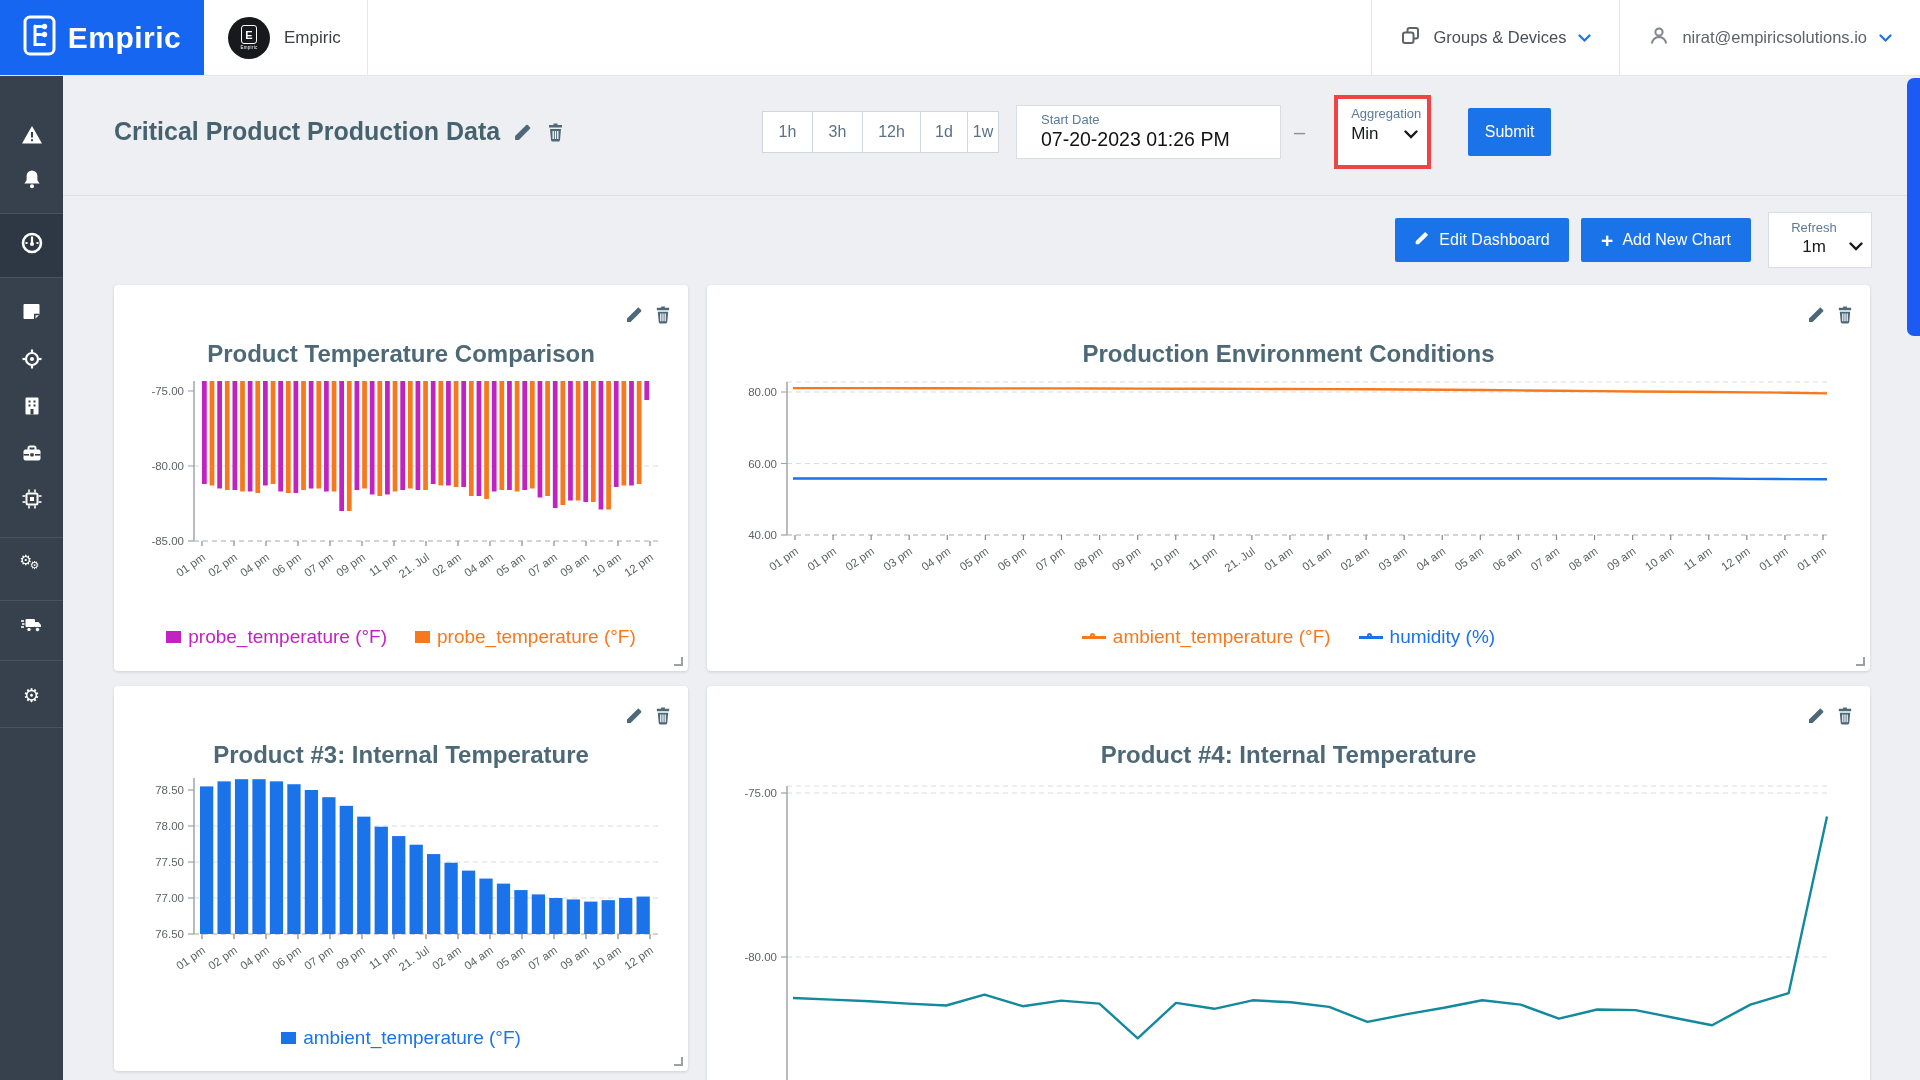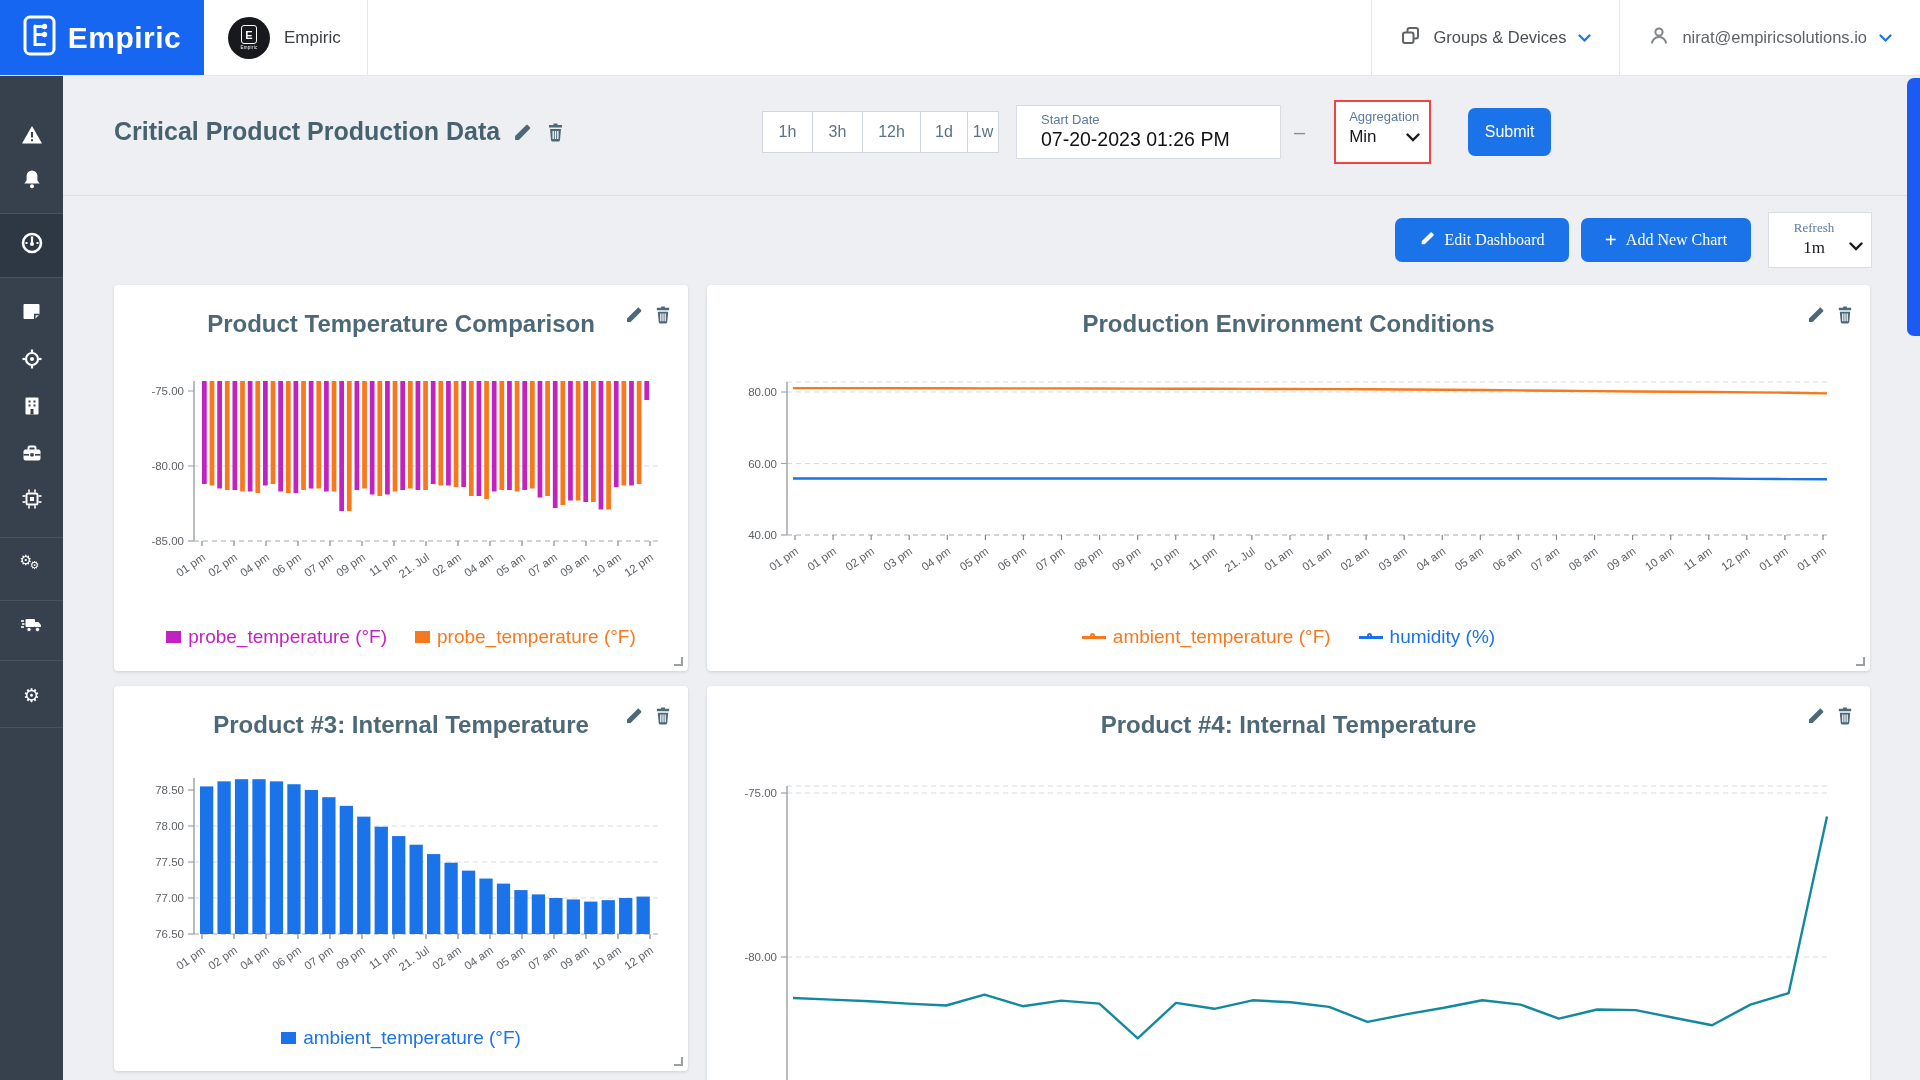--- a/index.html
+++ b/index.html
@@ -44,44 +44,44 @@
   .page-title { font-size:25px; font-weight:bold; color:#47626f; }
   .filters { position:absolute; left:699px; top:21px; height:62px; display:flex; align-items:center; }
   .range-group { display:flex; height:42px; }
   .range-btn { background:#fff; border:1px solid #cfd6df; border-right:none; color:#5b7186; font-size:16px;
                display:flex; align-items:center; justify-content:center; cursor:pointer; }
   .range-btn:last-child { border-right:1px solid #cfd6df; }
   .date-box { background:#fff; border:1px solid #d8dde3; height:54px; padding:6px 0 0 24px; }
   .box-label { font-size:13px; color:#5a7a9e; }
   .date-value { font-size:19.5px; color:#121212; margin-top:1px; }
   .range-dash { color:#8a8f94; font-size:20px; }
-  .agg-box { background:#fff; border:2px solid #ef4444; height:64px; width:97px; padding:7px 0 0 13px; position:relative; }
+  .agg-box { background:#fff; border:4px solid #ef4444; height:74px; width:97px; padding:7px 0 0 13px; position:relative; }
   .agg-value { font-size:17px; color:#17191c; margin-top:3px; }
   .select-caret { position:absolute; right:9px; top:26px; }
-  .btn-blue { background:#1a73e8; color:#fff; border:none; border-radius:7px; font-size:16px; font-family:inherit;
+  .btn-blue { background:#1a73e8; color:#fff; border:none; border-radius:2px; font-size:16px; font-family:inherit;
               display:flex; align-items:center; justify-content:center; gap:9px; cursor:pointer; }
   .submit-btn { width:83px; height:48px; }
 
-  .toolbar-row { position:absolute; right:48px; top:136px; height:56px; display:flex; align-items:center;font-family:Liberation Serif, serif; }
+  .toolbar-row { position:absolute; right:48px; top:136px; height:56px; display:flex; align-items:center; }
   .edit-dash-btn { width:174px; height:44px; }
   .add-chart-btn { width:170px; height:44px; margin-left:12px; }
   .plus-glyph { font-size:21px; font-weight:bold; line-height:1; }
   .refresh-box { background:#fff; border:1px solid #d8dde3; height:56px; width:104px; margin-left:17px;
                  padding:7px 0 0 0; text-align:center; position:relative; }
   .refresh-box .box-label { padding-right:12px; }
   .refresh-value { font-size:17px; color:#17191c; margin-top:2px; padding-right:12px; }
   .refresh-box .select-caret { top:24px; right:8px; }
 
   
   .panel { position:absolute; background:#fff; border-radius:4px; box-shadow:0 1px 3px rgba(60,64,67,.18); overflow:hidden; }
   .p1 { left:51px;  top:209px; width:574px;  height:386px; }
   .p2 { left:644px; top:209px; width:1163px; height:386px; }
   .p3 { left:51px;  top:610px; width:574px;  height:385px; }
   .p4 { left:644px; top:610px; width:1163px; height:430px; }
-  .panel h2 { margin-top:25px; text-align:center; font-size:24px; font-weight:bold; color:#4d6877; }
+  .panel h2 { margin-top:55px; text-align:center; font-size:24px; font-weight:bold; color:#4d6877; }
   .panel-icons { position:absolute; top:20px; right:16px; display:flex; gap:10px; z-index:5; }
   .panel-icons .icon-btn, .page-title-wrap .icon-btn { background:none; border:none; cursor:pointer; padding:0; line-height:0; }
   .chart-svg { position:absolute; left:4px; top:76px; }
   .legend { position:absolute; top:341px; left:0; width:100%; display:flex; justify-content:center; gap:28px; font-size:19px; }
   .legend-item { display:flex; align-items:center; gap:7px; }
   .legend-swatch { width:15px; height:12px; display:inline-block; }
   .legend-line { width:24px; height:12px; position:relative; display:inline-block; }
   .legend-line .ll { position:absolute; left:0; top:5px; width:24px; height:2.5px; }
   .legend-line .lc { position:absolute; left:8px; top:2px; width:5px; height:5px; border-radius:50%; background:#fff; border-width:2.5px; border-style:solid; }
   .resize-handle { position:absolute; right:5px; bottom:5px; width:9px; height:9px;

